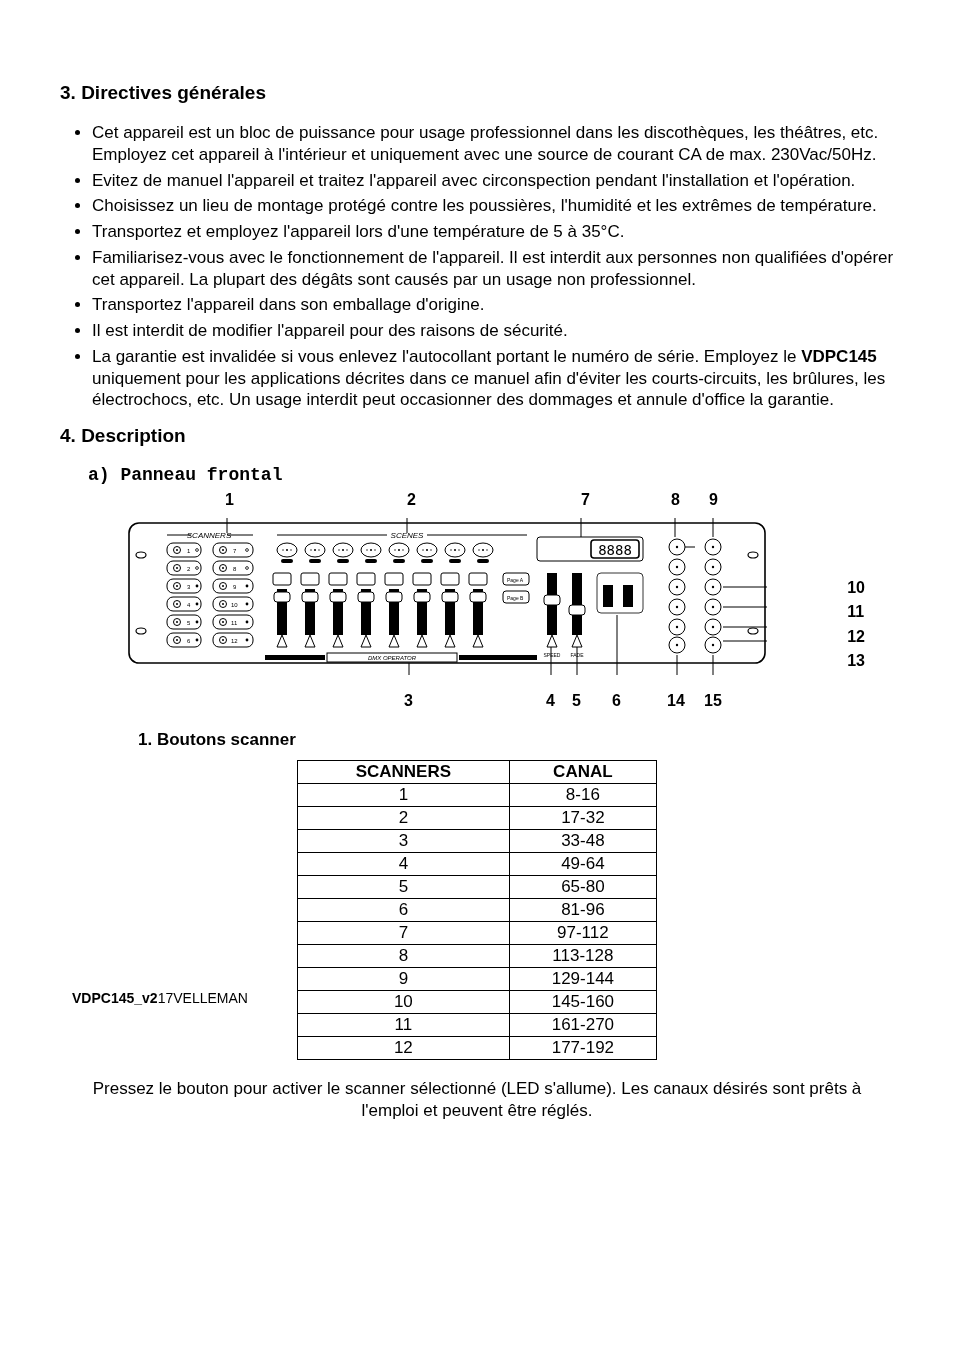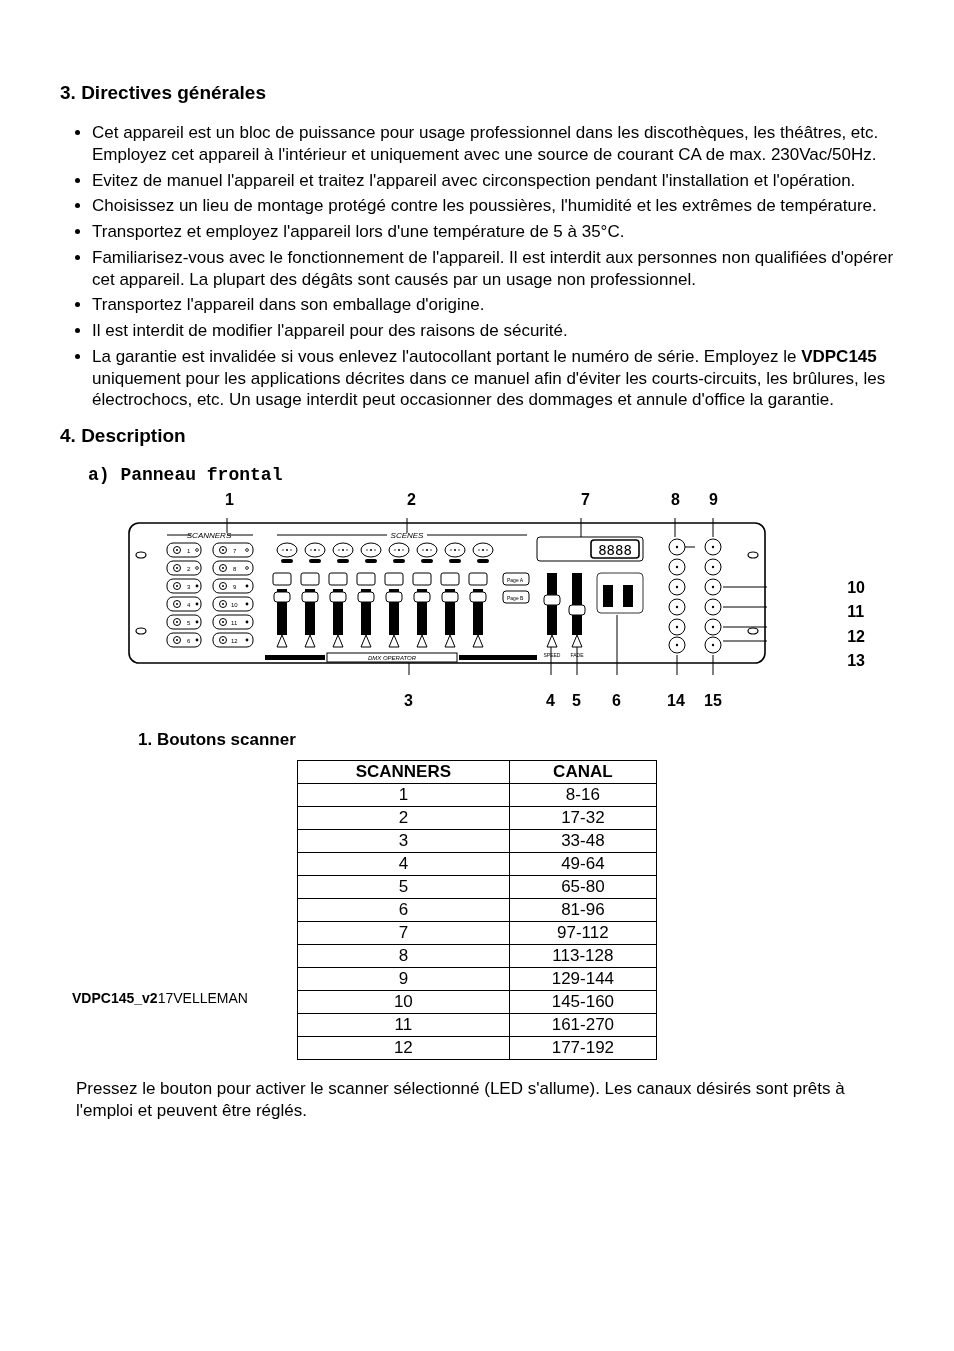--- a/index.html
+++ b/index.html
@@ -81,22 +81,23 @@
   table.scanners th, table.scanners td {
     border: 1.5px solid #000;
     text-align: center;
     padding: 1px 6px;
     font-weight: normal;
   }
   table.scanners th {
     font-weight: bold;
   }
   .para {
-    margin: 6px 16px;
+    margin: 6px 4px;
     line-height: 1.3;
+    text-align: center;
   }
   .footer {
     position: absolute;
     bottom: 34px;
     left: 60px;
     right: 60px;
     font-size: 14px;
     display: flex;
     justify-content: flex-start;
     margin-left: 12px;

